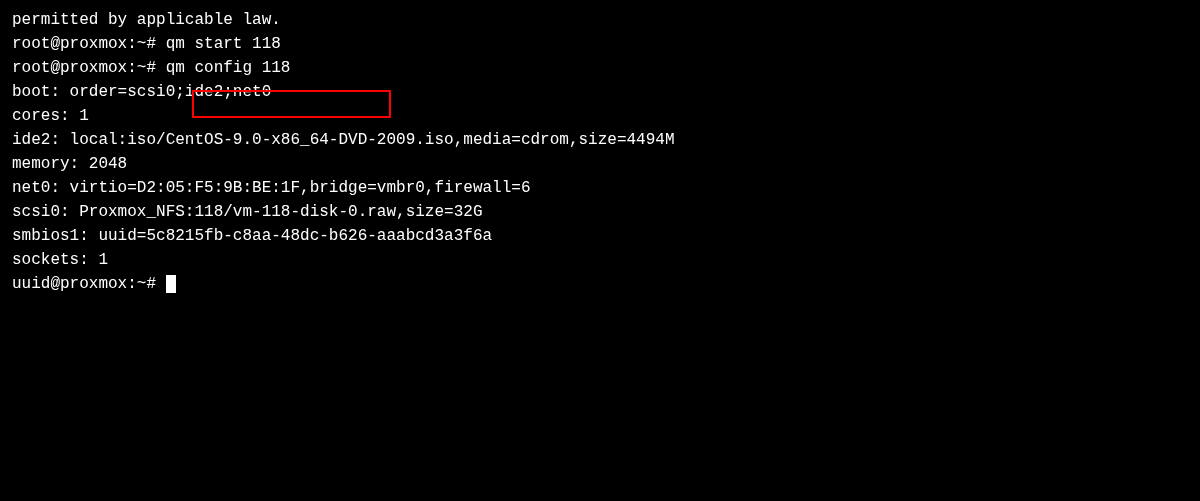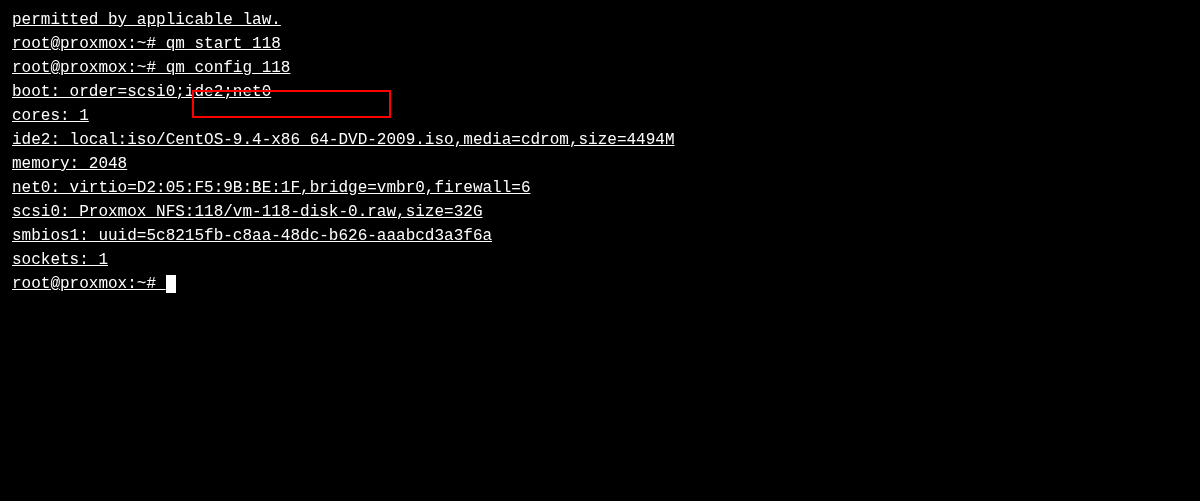--- a/index.html
+++ b/index.html
@@ -36,35 +36,34 @@
     }
     .cursor {
       background-color: #ffffff;
       display: inline-block;
       width: 10px;
       height: 18px;
       vertical-align: middle;
     }
     .container {
       position: relative;
-      text-decoration: underline;
     }
   </style>
 </head>
 <body>
 
 <div class="container">
   <div class="terminal-line">permitted by applicable law.</div>
   <div class="terminal-line">root@proxmox:~# qm start 118</div>
   <div class="terminal-line">root@proxmox:~# qm config 118</div>
   <div class="terminal-line">boot: order=scsi0;ide2;net0</div>
   <div class="terminal-line">cores: 1</div>
-  <div class="terminal-line">ide2: local:iso/CentOS-9.4-x86_64-DVD-2009.iso,media=cdrom,size=4494M</div>
+  <div class="terminal-line">ide2: local:iso/CentOS-9.0-x86_64-DVD-2009.iso,media=cdrom,size=4494M</div>
   <div class="terminal-line">memory: 2048</div>
   <div class="terminal-line">net0: virtio=D2:05:F5:9B:BE:1F,bridge=vmbr0,firewall=6</div>
   <div class="terminal-line">scsi0: Proxmox_NFS:118/vm-118-disk-0.raw,size=32G</div>
   <div class="terminal-line">smbios1: uuid=5c8215fb-c8aa-48dc-b626-aaabcd3a3f6a</div>
   <div class="terminal-line">sockets: 1</div>
-  <div class="terminal-line"><span>root@proxmox:~# </span><span class="cursor"></span></div>
+  <div class="terminal-line"><span>uuid@proxmox:~# </span><span class="cursor"></span></div>
 
   <div class="highlight-box-1"></div>
   <div class="highlight-box-2"></div>
 </div>
 
 </body></html>

